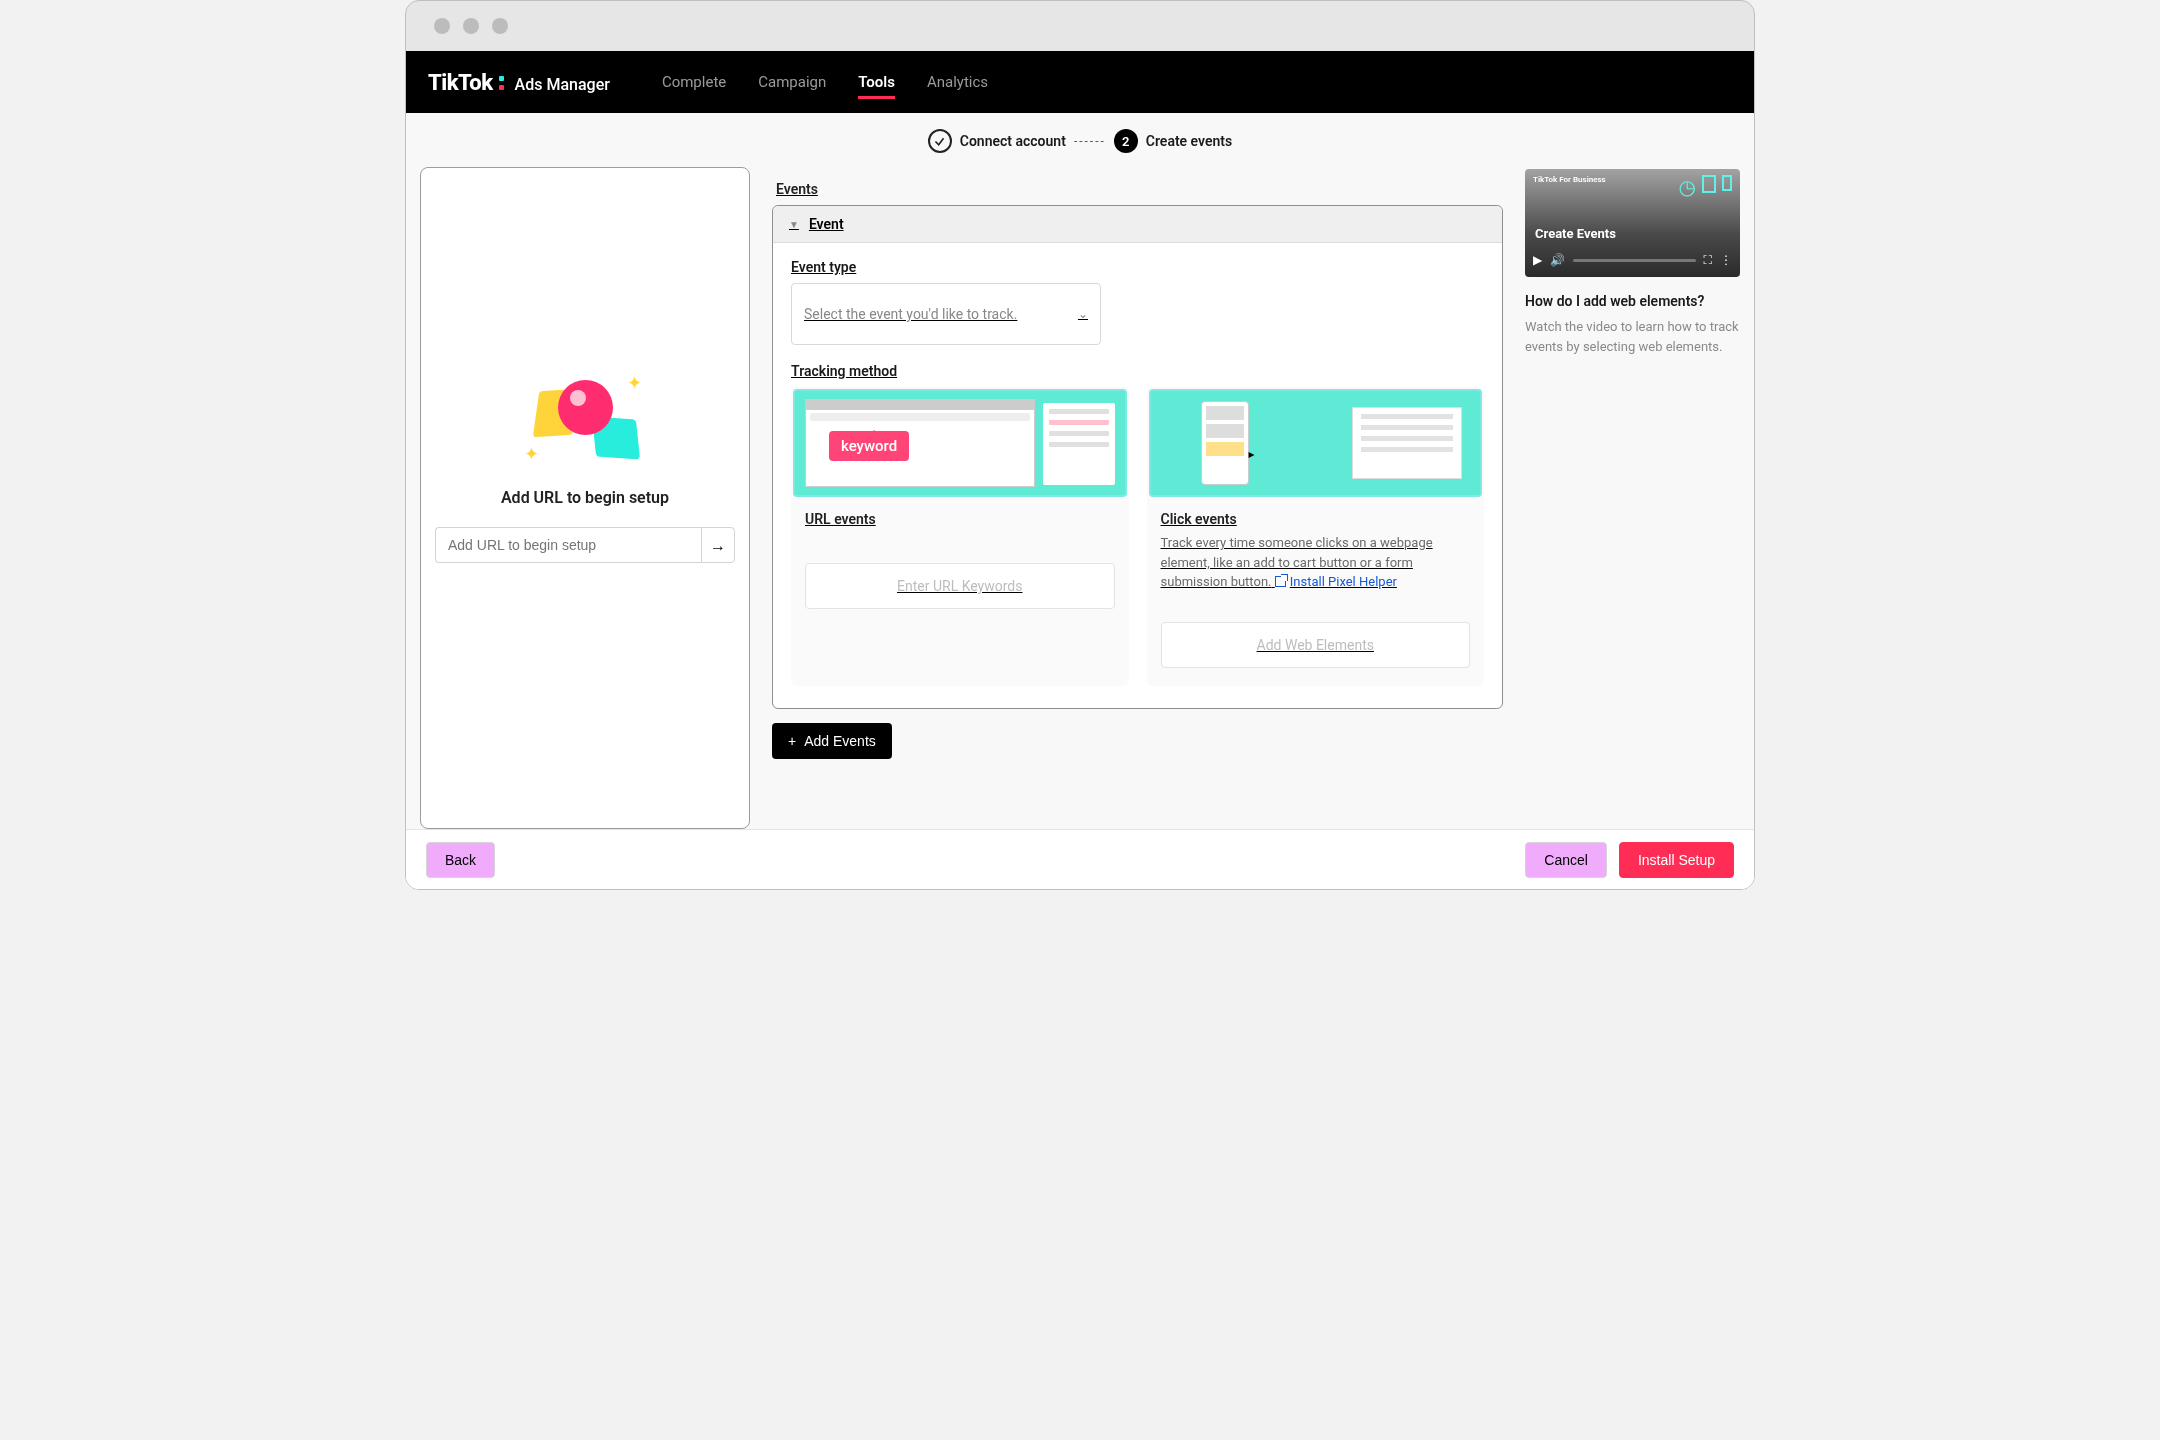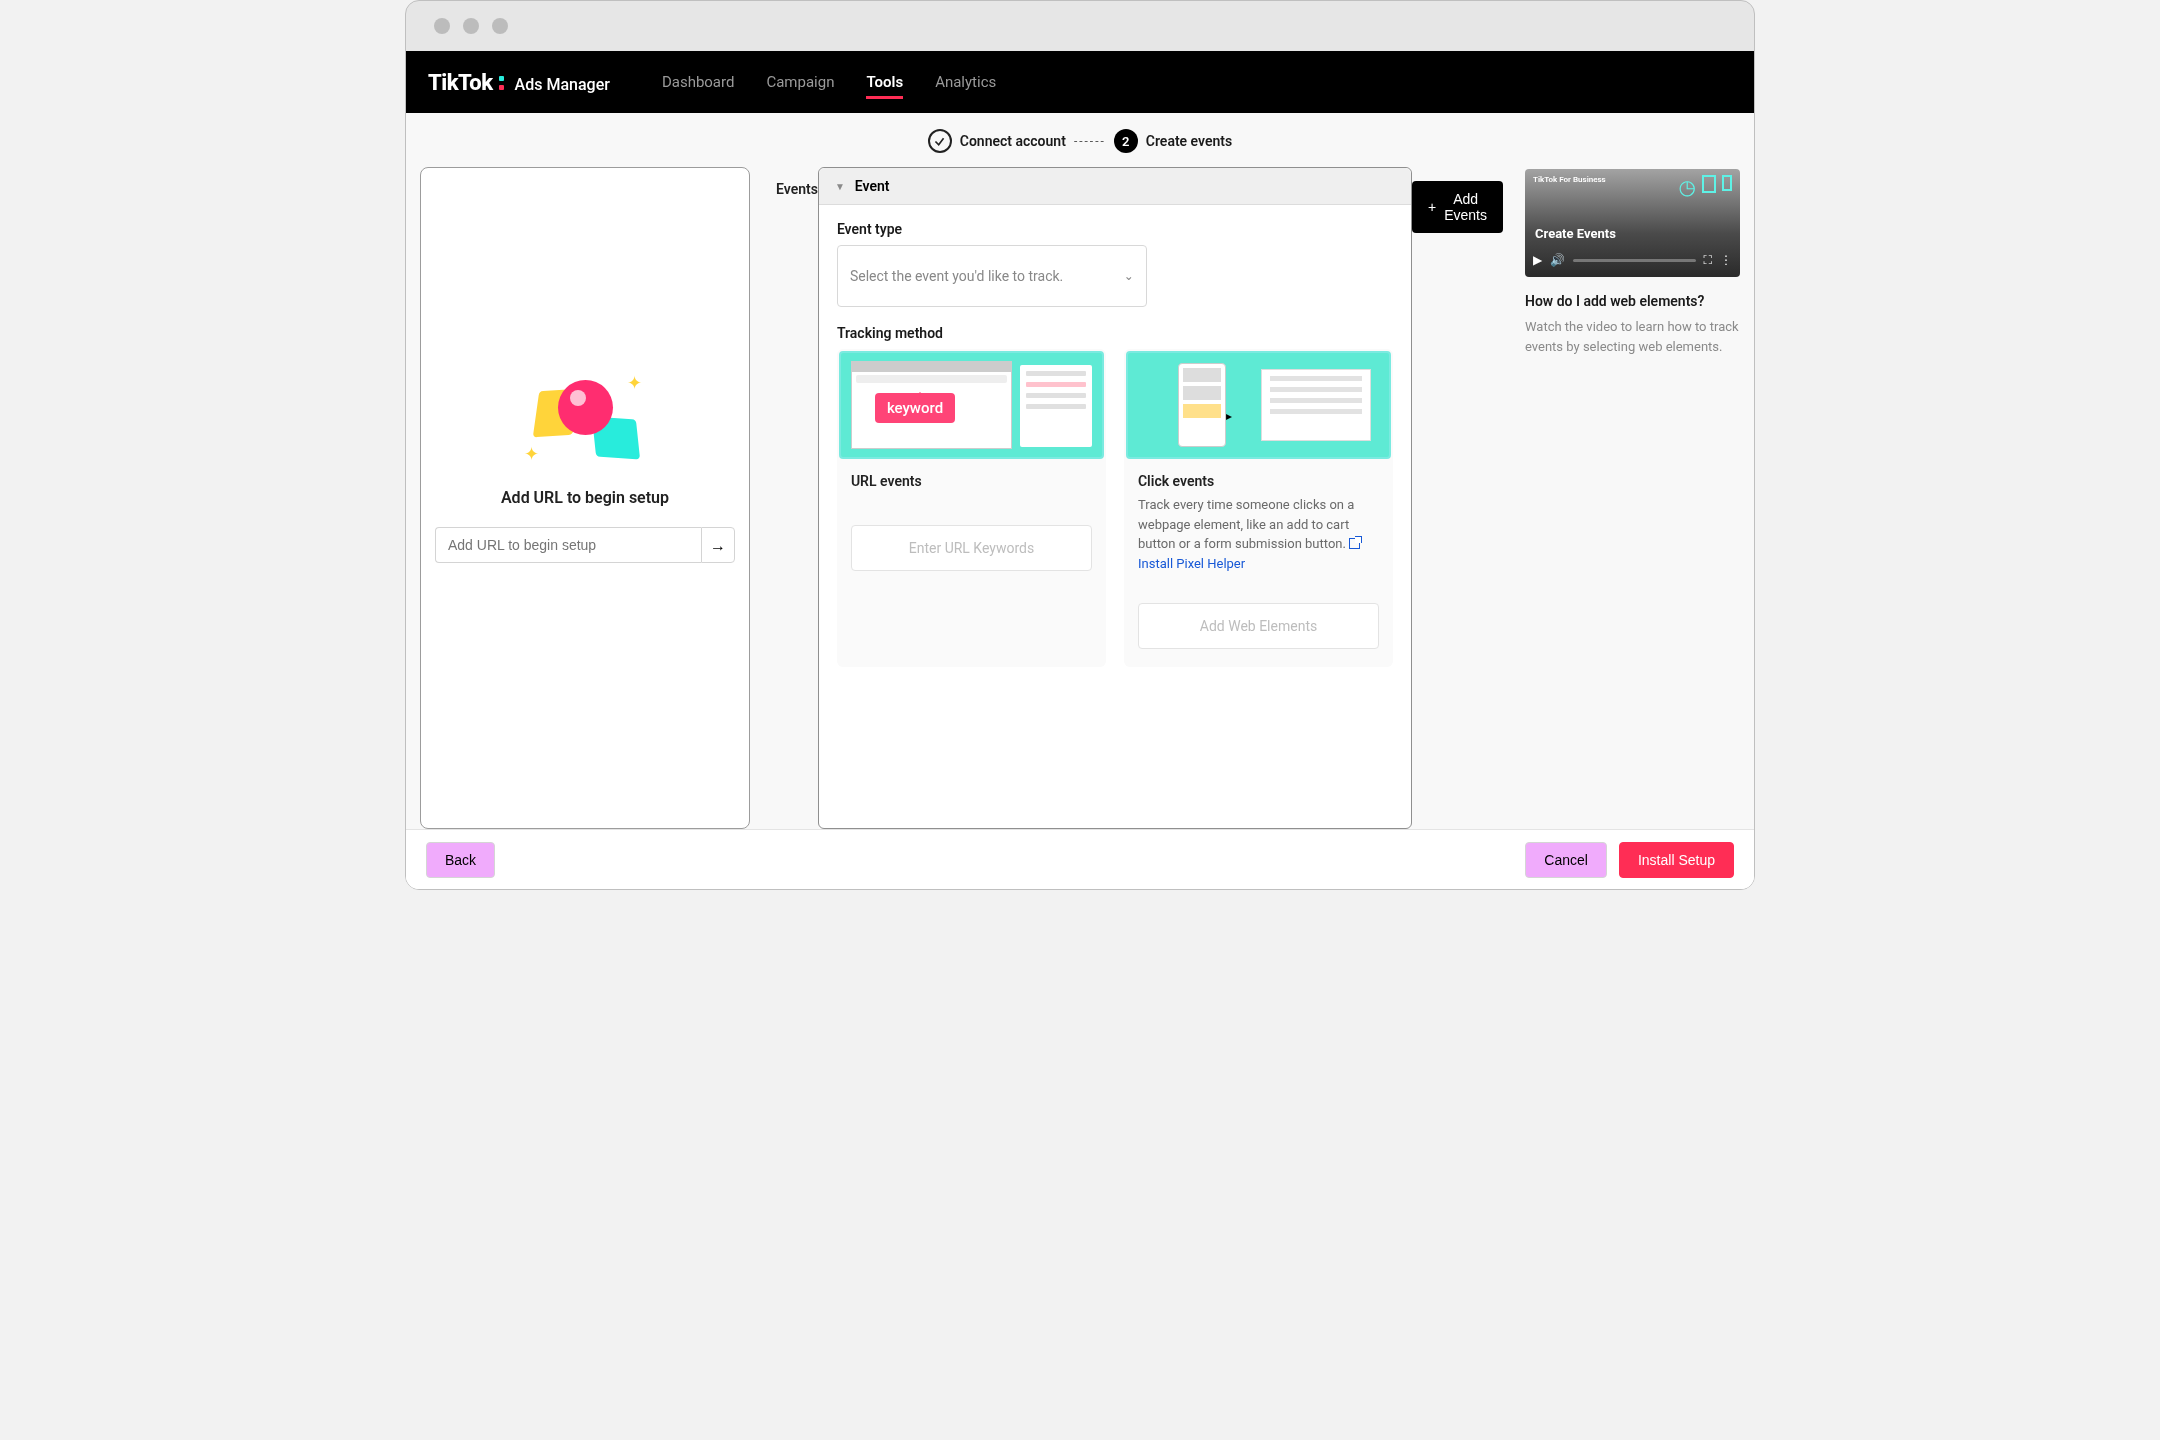--- a/index.html
+++ b/index.html
@@ -38,21 +38,21 @@
 .bulb::after{content:"";position:absolute;width:16px;height:16px;border-radius:50%;background:#fff;top:10px;left:12px;opacity:.7;}
 .blob-yellow { position:absolute; width:40px; height:46px; background:#ffd43a; transform:skew(-8deg,-4deg); left:6px; top:24px; border-radius:4px; }
 .blob-cyan { position:absolute; width:44px; height:40px; background:#28ecdc; transform:skew(6deg,4deg); right:2px; bottom:8px; border-radius:4px; }
 .star { position:absolute; color:#ffd43a; font-size:18px; }
 .star.s1{ right:-2px; top:6px;} .star.s2{ left:-6px; bottom:2px;}
 .left-title { margin-top: 22px; font-size:16px; font-weight:600; color:#222; }
 .url-input-row { margin-top: 20px; display:flex; width: 300px; }
 .url-input { flex:1; border:1px solid #d4d4d4; border-right:none; border-radius:4px 0 0 4px; padding: 9px 12px; font-size:14px; color:#999; }
 .url-go { width:34px; border:1px solid #d4d4d4; border-radius:0 4px 4px 0; background:#fff; display:flex; align-items:center; justify-content:center; cursor:pointer; font-size:16px; }
 
-.center { flex:1; display:flex; flex-direction:row; min-width:0; }
+.center { flex:1; display:flex; flex-direction:column; min-width:0;text-decoration:underline; }
 .section-label { font-size:14px; font-weight:600; color:#222; margin: 14px 0 8px 4px; }
 .event-card { border:1px solid #8f8f8f; border-radius:6px; background:#fff; }
 .event-header { background:#efefef; border-bottom:1px solid #dcdcdc; padding:10px 16px; display:flex; align-items:center; gap:10px; font-weight:600; font-size:14px; border-radius:6px 6px 0 0;}
 .caret { color:#8a8a8a; font-size:10px; }
 .event-body { padding: 16px 18px 22px; }
 .field-label { font-size:14px; font-weight:600; color:#1a1a1a; margin-bottom:8px; }
 .select-box { border:1px solid #d8d8d8; border-radius:4px; padding:22px 12px; width: 310px; display:flex; justify-content:space-between; align-items:center; color:#888; font-size:14px; cursor:pointer; }
 .chev { color:#888; font-size:12px; }
 
 .tracking-row { display:flex; gap:18px; margin-top:6px; }
@@ -112,21 +112,21 @@
 
   <div class="app-shell">
 
     <div class="top-nav">
       <div class="brand">
         <span class="brand-name">TikTok</span>
         <span class="brand-colon"></span>
         <span class="brand-sub">Ads Manager</span>
       </div>
       <div class="nav-items">
-        <div class="nav-item">Dashboard</div>
+        <div class="nav-item">Complete</div>
         <div class="nav-item">Campaign</div>
         <div class="nav-item active">Tools</div>
         <div class="nav-item">Analytics</div>
       </div>
     </div>
 
     <div class="stepper">
       <div class="step-circle done">
         <svg class="check" viewBox="0 0 16 16">
             <path d="M3 8 L7 12 L13 4"></path>

